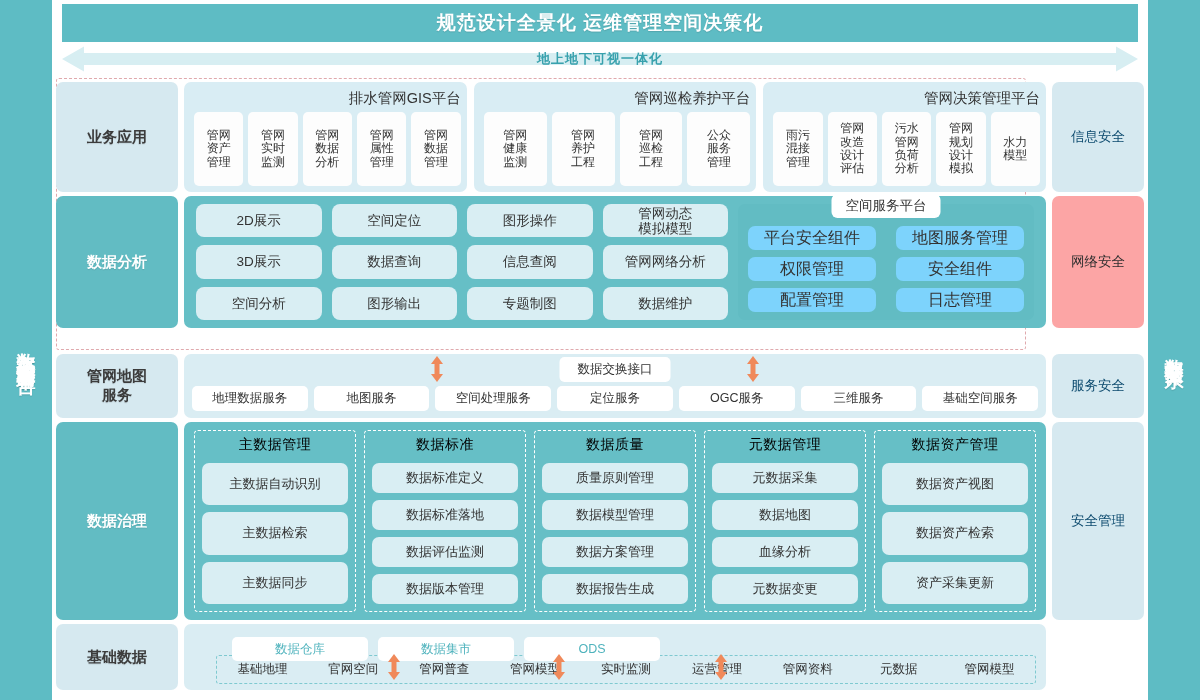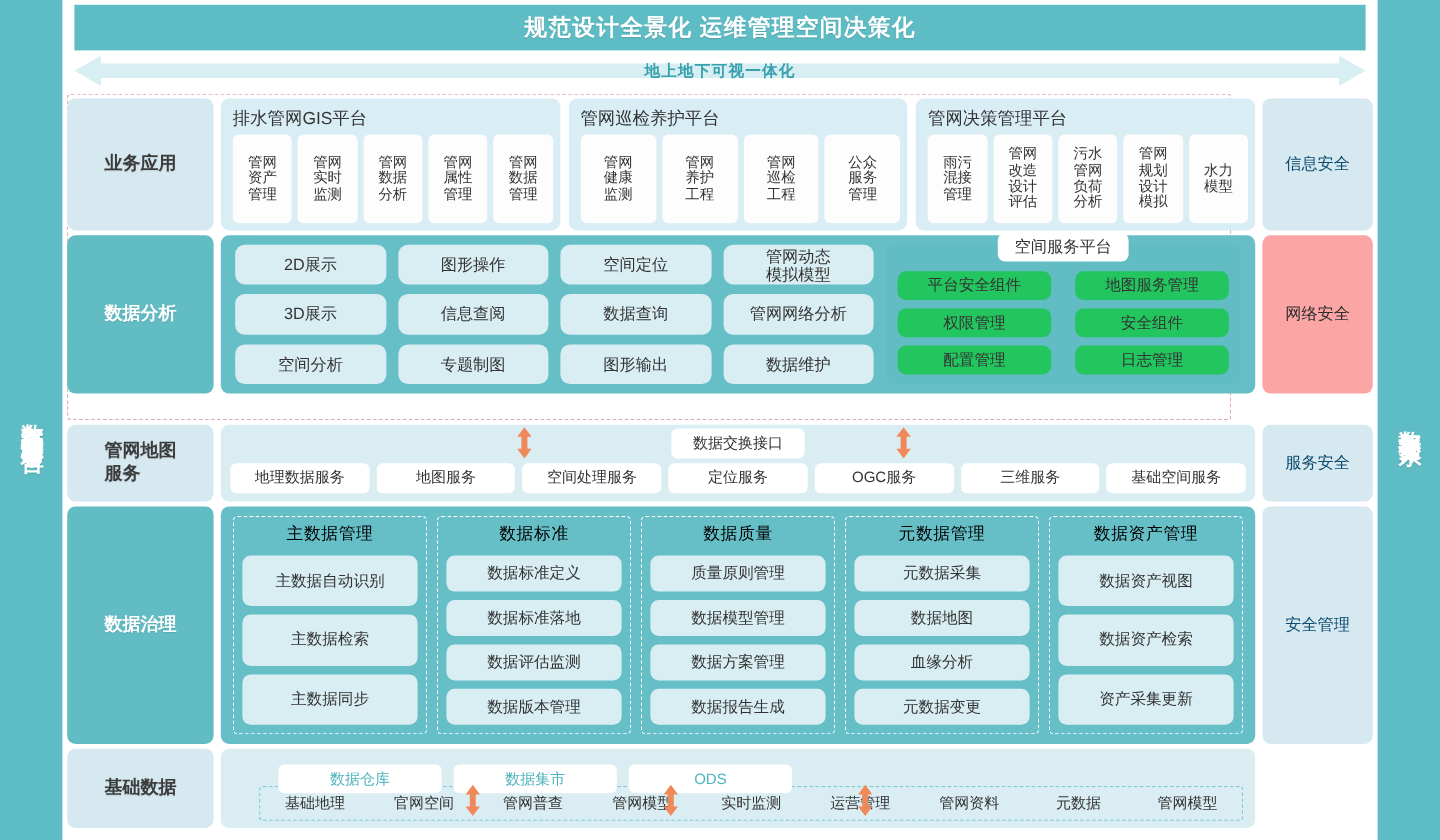--- a/index.html
+++ b/index.html
@@ -52,21 +52,21 @@
     position:relative;z-index:2;color:#38a1ad;font-size:13px;font-weight:bold;letter-spacing:1px;
   }
 
   
   #body-area{position:absolute;left:56px;top:78px;width:1088px;height:618px;}
 
   .row{position:absolute;left:0;width:1088px;display:flex;}
   .rowleft{
     width:122px;flex:0 0 122px;border-radius:7px;
     display:flex;align-items:center;justify-content:center;
-    font-weight:bold;font-size:15px;line-height:1.25;
+    text-align:center;font-weight:bold;font-size:15px;line-height:1.25;
     margin-right:6px;
     text-shadow:0 1px 1px rgba(0,0,0,.10);
   }
   .rowleft.light{background:#d6e9f0;color:#3c3c3c;}
   .rowleft.teal{background:#62bcc3;color:#ffffff;}
   .rowmain{flex:1;border-radius:7px;position:relative;}
   .rowright{
     width:92px;flex:0 0 92px;margin-left:6px;border-radius:7px;
     display:flex;align-items:center;justify-content:center;
     font-size:13.5px;color:#0c4a6e;text-align:center;
@@ -78,21 +78,21 @@
   #dashed-top{
     position:absolute;left:0;top:0;width:968px;height:270px;
     border:1.5px dashed #e0a9ad;border-radius:3px;pointer-events:none;
   }
 
   
   #row-business{top:4px;height:110px;}
   #row-business .rowmain{background:transparent;display:flex;gap:7px;}
   .platform{
     flex:1;background:#d9edf4;border-radius:7px;
-    display:flex;flex-direction:column;align-items:flex-start;
+    display:flex;flex-direction:column;align-items:flex-end;
     padding:4px 6px 6px 10px;box-sizing:border-box;
   }
   .platform .ptitle{font-size:14.5px;color:#333;margin:3px 0 4px 0;font-weight:500;}
   .platform .ptiles{display:flex;gap:5px;flex:1;width:100%;justify-content:center;}
   .ptile{
     background:#fdfdfd;border-radius:5px;flex:1;
     display:flex;align-items:center;justify-content:center;
     font-size:12px;color:#333;line-height:1.12;text-align:center;
     padding:2px 1px;box-sizing:border-box;
   }
@@ -116,23 +116,23 @@
     position:relative;padding:22px 10px 8px 10px;box-sizing:border-box;
     display:flex;gap:20px;
   }
   #space-platform-title{
     position:absolute;top:-10px;left:50%;transform:translateX(-50%);
     background:#ffffff;border-radius:6px;padding:3px 14px;
     font-size:13.5px;color:#333;white-space:nowrap;
   }
   .scol{flex:1;display:flex;flex-direction:column;gap:7px;}
   .schip{
-    background:#22c55e;border-radius:7px;flex:1;
-    display:flex;align-items:center;justify-content:center;
-    font-size:13px;color:#333;text-align:center;
+    background:#7dd3fc;border-radius:7px;flex:1;
+    display:flex;align-items:center;justify-content:center;
+    font-size:16px;color:#333;text-align:center;
   }
 
   
   #row-map{top:276px;height:64px;}
   #row-map .rowmain{background:#daedf3;display:flex;align-items:flex-end;}
   #map-services{
     width:100%;display:flex;gap:6px;padding:16px 8px 7px 8px;box-sizing:border-box;align-items:flex-end;
   }
   .mchip{
     background:#ffffff;border-radius:5px;flex:1;height:25px;
@@ -280,28 +280,28 @@
       <div class="rowleft teal">数据分析</div>
       <div class="rowmain">
         <div id="analysis-block">
           <div id="analysis-cols" style="display:flex;gap:10px;flex:1;">
               <div class="acol">
                 <div class="achip">2D展示</div>
                 <div class="achip">3D展示</div>
                 <div class="achip">空间分析</div>
               </div>
               <div class="acol">
+                <div class="achip">空间定位</div>
+                <div class="achip">数据查询</div>
+                <div class="achip">图形输出</div>
+              </div>
+              <div class="acol">
                 <div class="achip">图形操作</div>
                 <div class="achip">信息查阅</div>
                 <div class="achip">专题制图</div>
-              </div>
-              <div class="acol">
-                <div class="achip">空间定位</div>
-                <div class="achip">数据查询</div>
-                <div class="achip">图形输出</div>
               </div>
               <div class="acol">
                 <div class="achip">管网动态<br>模拟模型</div>
                 <div class="achip">管网网络分析</div>
                 <div class="achip">数据维护</div>
               </div>
             </div>
           <div id="space-platform">
             <div id="space-platform-title">空间服务平台</div>
           <div class="scol">

